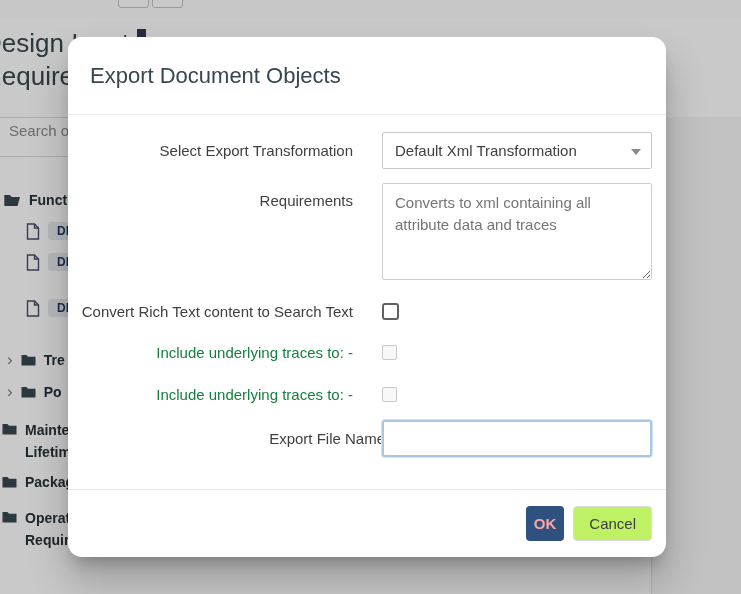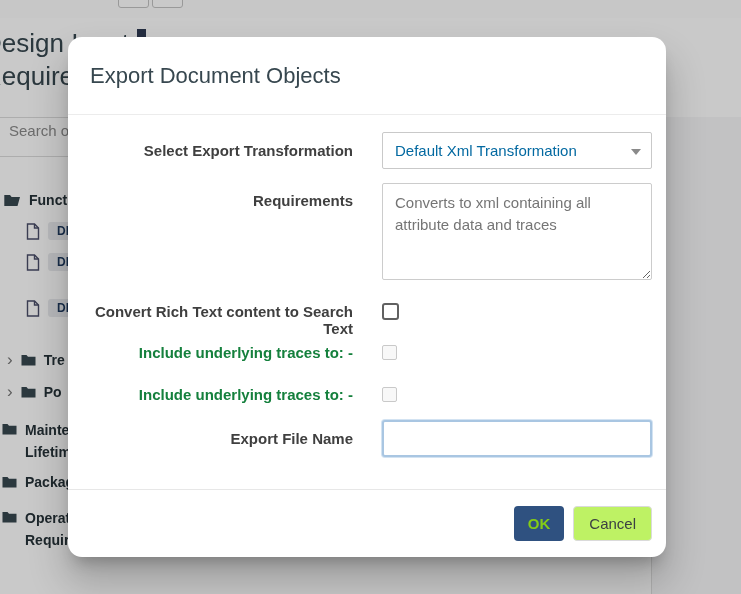--- a/index.html
+++ b/index.html
@@ -35,58 +35,58 @@
   
   .overlay { position:absolute; inset:0; background:rgba(0,0,0,0.21); }
 
   
   .modal { position:absolute; left:68px; top:37px; width:598px; height:520px; background:#fff;
            border-radius:14px; box-shadow:0 11px 15px -7px rgba(0,0,0,.25), 0 24px 38px 3px rgba(0,0,0,.2); }
   .modal-header { height:78px; display:flex; align-items:center; padding-left:22px;
                   border-bottom:1px solid #ececec; }
   .modal-title { font-size:22px; font-weight:500; color:#37474f; }
   .m-row { position:absolute; left:0; width:100%; display:flex; }
-  .m-label { width:285px; text-align:right; font-size:15px; color:#3f3f3f;font-weight:bold; }
+  .m-label { width:285px; text-align:right; font-size:15px; color:#3f3f3f; }
   .m-ctrl { position:absolute; left:314px; width:270px; }
 
   .row-select { top:95px; height:37px; }
   .row-select .m-label { line-height:37px; }
   .select-box { height:37px; border:1px solid #c9c9c9; border-radius:2px; background:#fff;
                 display:flex; align-items:center; padding:0 28px 0 12px; position:relative; }
-  .select-value { font-size:15px; color:#0369a1; overflow:hidden; white-space:nowrap; }
+  .select-value { font-size:15px; color:#404040; overflow:hidden; white-space:nowrap; }
   .select-caret { position:absolute; right:10px; top:16px; width:0; height:0;
                   border-left:5px solid transparent; border-right:5px solid transparent;
                   border-top:6px solid #8a8a8a; }
 
   .row-desc { top:146px; }
   .row-desc .m-label { padding-top:9px; }
   .desc-area { width:270px; height:97px; border:1px solid #cccccc; border-radius:2px;
                padding:8px 12px; font-size:15px; line-height:22px; color:#757575;
                font-family:"Liberation Sans",sans-serif; resize:both; outline:none; background:#fff; }
 
   .row-cb1 { top:266px; height:17px; }
   .row-cb1 .m-label { line-height:17px; }
   .cb { width:17px; height:17px; border:2px solid #616161; border-radius:3px; background:#fff; }
   .row-cb2 { top:308px; height:15px; }
   .row-cb3 { top:350px; height:15px; }
   .row-cb2 .m-label, .row-cb3 .m-label { line-height:15px; color:#15803d; }
   .cb.disabled { width:15px; height:15px; border:1px solid #c9c9c9; border-radius:2px; background:#f8f8f8; }
 
   .row-file { top:383px; height:37px; }
-  .row-file .m-label { line-height:37px; }
+  .row-file .m-label { line-height:37px;margin-left:32px; }
   .file-input { width:270px; height:37px; border:2px solid #a9c6e2; box-shadow:0 0 0 1px #d3e3f2;
                 border-radius:3px; outline:none; padding:0 10px; font-size:15px; color:#424242;
                 font-family:"Liberation Sans",sans-serif; background:#fff; }
 
   .modal-footer { position:absolute; left:0; right:0; top:452px; bottom:0;
                   border-top:1px solid #e7e7e7; display:flex; align-items:center;
                   justify-content:flex-end; gap:9px; padding-right:14px; }
   .btn { height:35px; border-radius:4px; font-size:15px; font-family:"Liberation Sans",sans-serif;
          cursor:pointer; }
-  .btn-ok { background:#2f5180; color:#84cc16; border:none; font-weight:700; padding:0 14px; }
+  .btn-ok { background:#2f5180; color:#fca5a5; border:none; font-weight:700; padding:0 8px; }
   .btn-cancel { background:#bef264; color:#3c4043; border:1px solid #dadada; padding:0 15px; }
 </style>
 </head>
 <body>
 
 <div class="page">
   <div class="topbar">
     <div class="tb-btn" style="left:118px"></div>
     <div class="tb-btn" style="left:152px"></div>
   </div>

